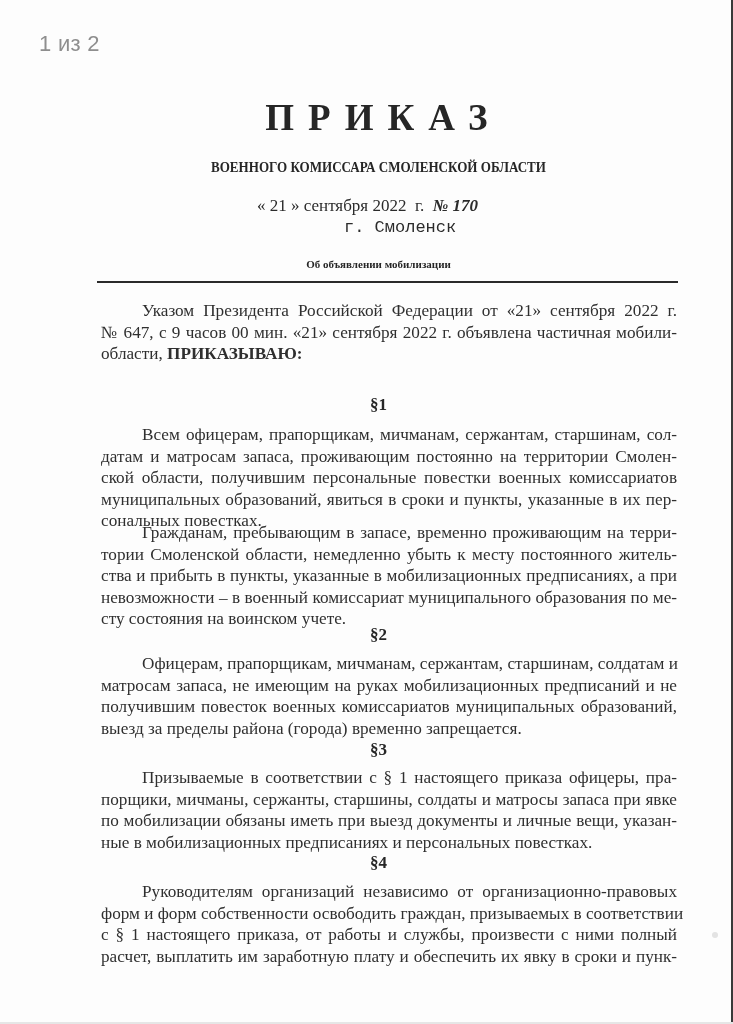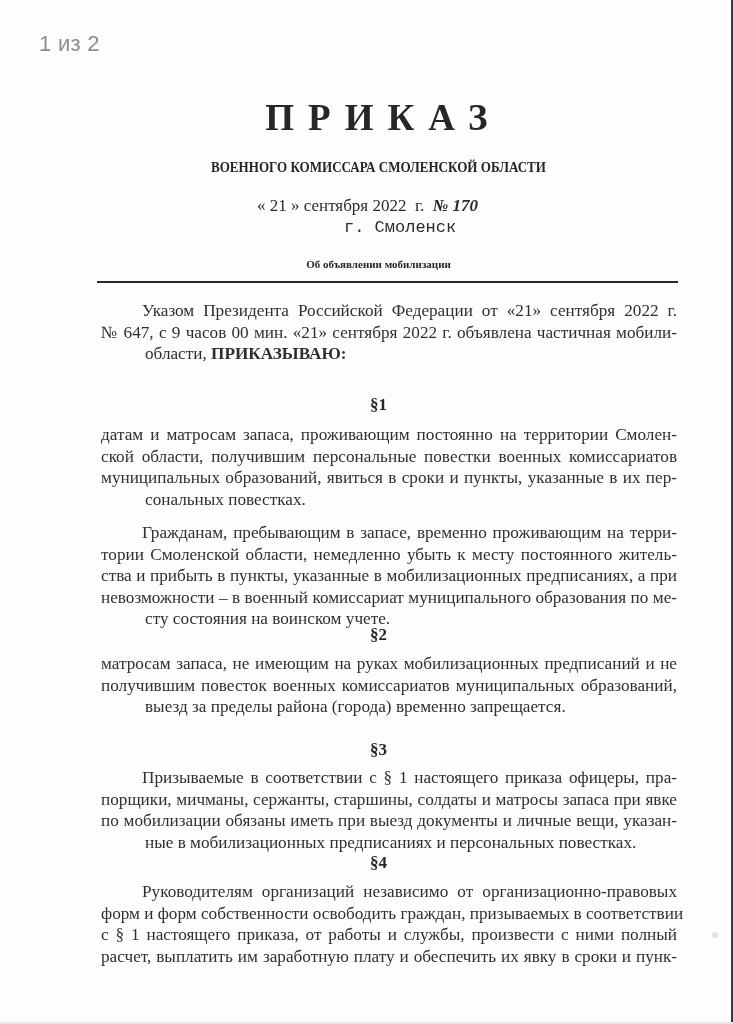--- a/index.html
+++ b/index.html
@@ -116,21 +116,20 @@
       color: #2f2f2f;
     }
     .body-text .line {
       display: block;
       text-align: justify;
       text-align-last: justify;
       white-space: nowrap;
     }
     .body-text .line.last {
       text-align-last: left;
-      margin-left: 44px;
     }
     .body-text .line.indent {
       padding-left: 41px;
     }
     .section-mark {
       position: absolute;
       left: 0; width: 733px;
       text-align: center;
       font-size: 17px;
       font-weight: bold;
@@ -162,35 +161,37 @@
     <div class="rule"></div>
 
     <div class="body-text" style="top:300px;">
       <span class="line indent">Указом Президента Российской Федерации   от «21» сентября 2022 г.</span>
       <span class="line">№ 647, с 9  часов 00 мин. «21»  сентября 2022  г. объявлена частичная мобили-</span>
       <span class="line last"><span>области, </span><span class="bold">ПРИКАЗЫВАЮ:</span></span>
     </div>
 
     <div class="section-mark" style="top:395px;">§1</div>
     <div class="body-text" style="top:424px;">
+      <span class="line indent">Всем офицерам, прапорщикам, мичманам, сержантам, старшинам, сол-</span>
       <span class="line">датам и матросам запаса, проживающим постоянно на территории Смолен-</span>
       <span class="line">ской области, получившим персональные повестки военных  комиссариатов</span>
       <span class="line">муниципальных образований, явиться в сроки и пункты, указанные в их пер-</span>
       <span class="line last">сональных повестках.</span>
     </div>
     <div class="body-text" style="top:522px;">
       <span class="line indent">Гражданам, пребывающим в запасе, временно проживающим на терри-</span>
       <span class="line">тории Смоленской области, немедленно убыть к месту постоянного житель-</span>
       <span class="line">ства и прибыть в пункты, указанные в мобилизационных предписаниях, а при</span>
       <span class="line">невозможности – в военный комиссариат муниципального образования по ме-</span>
       <span class="line last">сту состояния на воинском учете.</span>
     </div>
 
     <div class="section-mark" style="top:625px;">§2</div>
     <div class="body-text" style="top:653px;">
+      <span class="line indent">Офицерам, прапорщикам, мичманам, сержантам, старшинам, солдатам и</span>
       <span class="line">матросам запаса, не имеющим на руках мобилизационных предписаний и не</span>
       <span class="line">получившим повесток  военных комиссариатов муниципальных образований,</span>
       <span class="line last">выезд за пределы района (города) временно запрещается.</span>
     </div>
 
     <div class="section-mark" style="top:740px;">§3</div>
     <div class="body-text" style="top:767px;">
       <span class="line indent">Призываемые в соответствии с § 1 настоящего приказа офицеры, пра-</span>
       <span class="line">порщики, мичманы, сержанты, старшины, солдаты и матросы запаса при явке</span>
       <span class="line">по мобилизации обязаны иметь при выезд документы и личные вещи, указан-</span>

